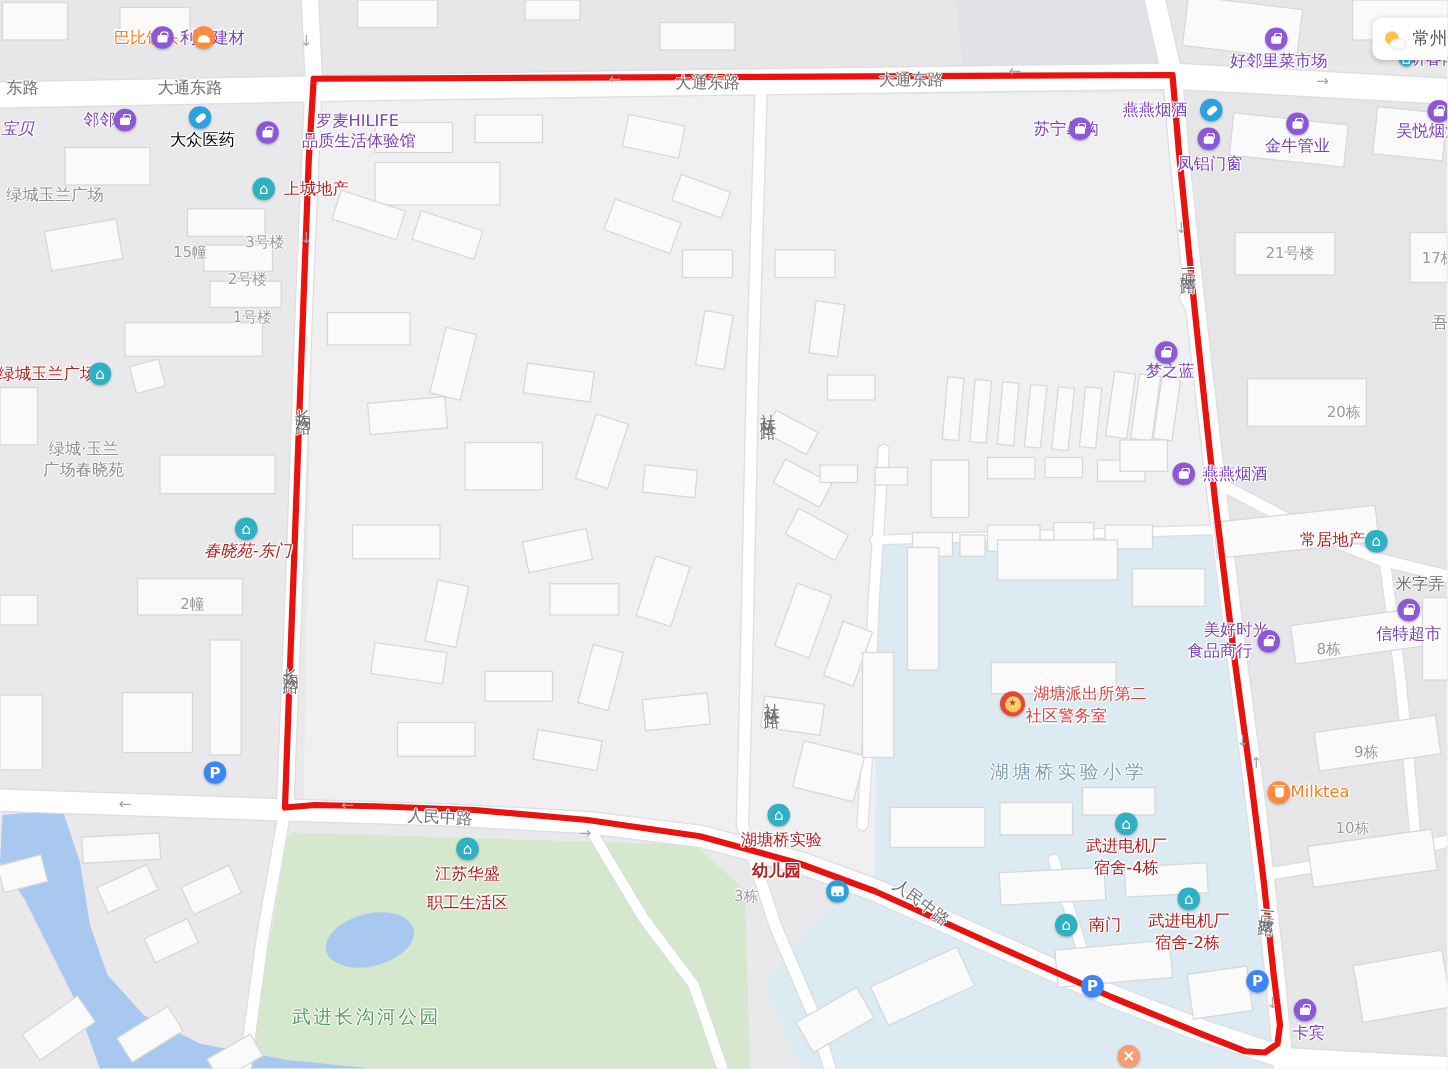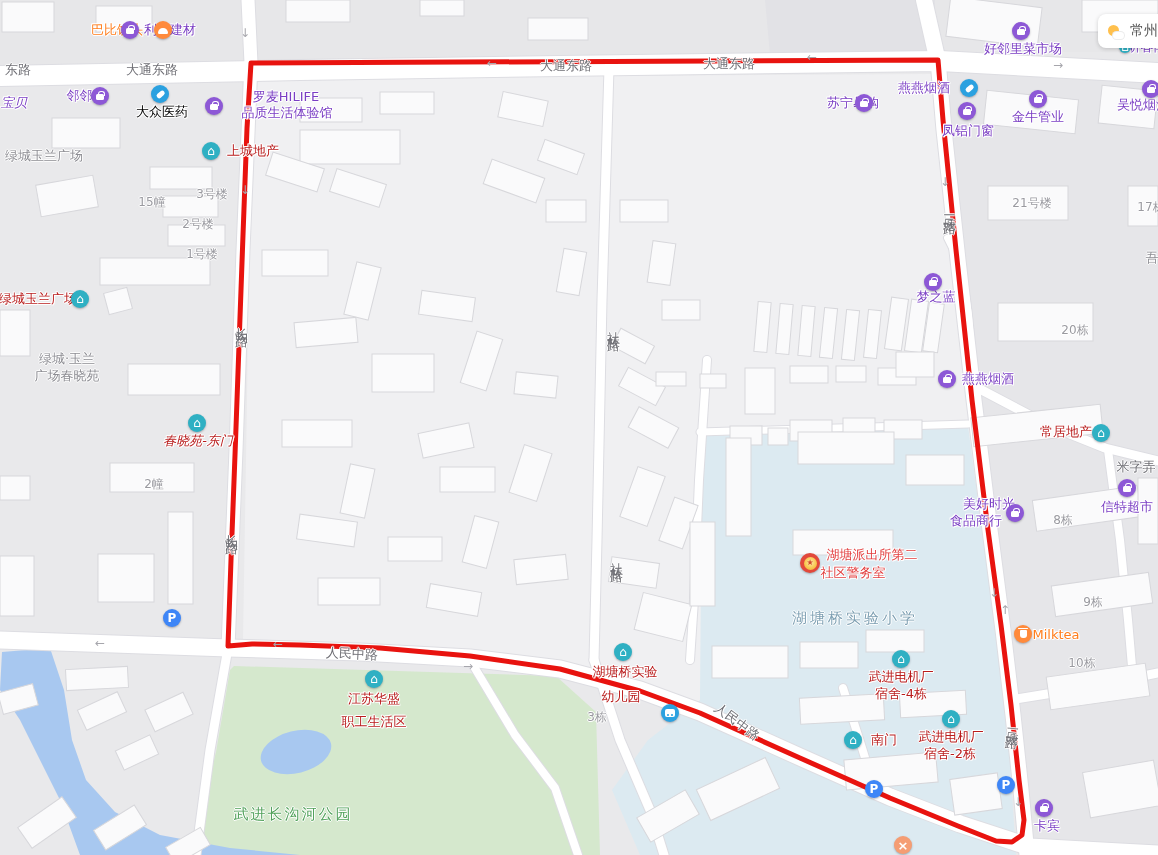--- a/index.html
+++ b/index.html
@@ -364,21 +364,21 @@
       <div class="poil poi-purple" style="left: 988px; top: 379px;">燕燕烟酒</div>
       <div class="poil poi-teal" style="left: 1066px; top: 432px;">常居地产</div>
       <div class="poil poi-purple" style="left: 1127px; top: 507px;">信特超市</div>
       <div class="poil poi-purple" style="left: 978px; top: 504px; margin-left: 11px;">美好时光</div>
       <div class="poil poi-purple" style="left: 976px; top: 521px;">食品商行</div>
       <div class="poil poi-orange" style="left: 1056px; top: 634px;">Milktea</div>
       <div class="poil poi-purple" style="left: 1047px; top: 826px;">卡宾</div>
       <div class="poil poi-red" style="left: 872px; top: 555px;">湖塘派出所第二</div>
       <div class="poil poi-red" style="left: 853px; top: 573px;">社区警务室</div>
       <div class="poil poi-teal" style="left: 625px; top: 672px;">湖塘桥实验</div>
-      <div class="poil poi-teal" style="left: 621px; top: 697px;">幼儿园</div>
+      <div class="poil poi-teal" style="left: 621px; top: 697px; font-weight: bold;">幼儿园</div>
       <div class="poil poi-teal" style="left: 374px; top: 699px;">江苏华盛</div>
       <div class="poil poi-teal" style="left: 374px; top: 722px;">职工生活区</div>
       <div class="poil poi-teal" style="left: 884px; top: 740px;">南门</div>
       <div class="poil poi-teal" style="left: 901px; top: 677px;">武进电机厂</div>
       <div class="poil poi-teal" style="left: 901px; top: 694px;">宿舍-4栋</div>
       <div class="poil poi-teal" style="left: 951px; top: 737px;">武进电机厂</div>
       <div class="poil poi-teal" style="left: 950px; top: 754px;">宿舍-2栋</div>
     </div>
   <div id="weather">
     <span class="sun"></span>

